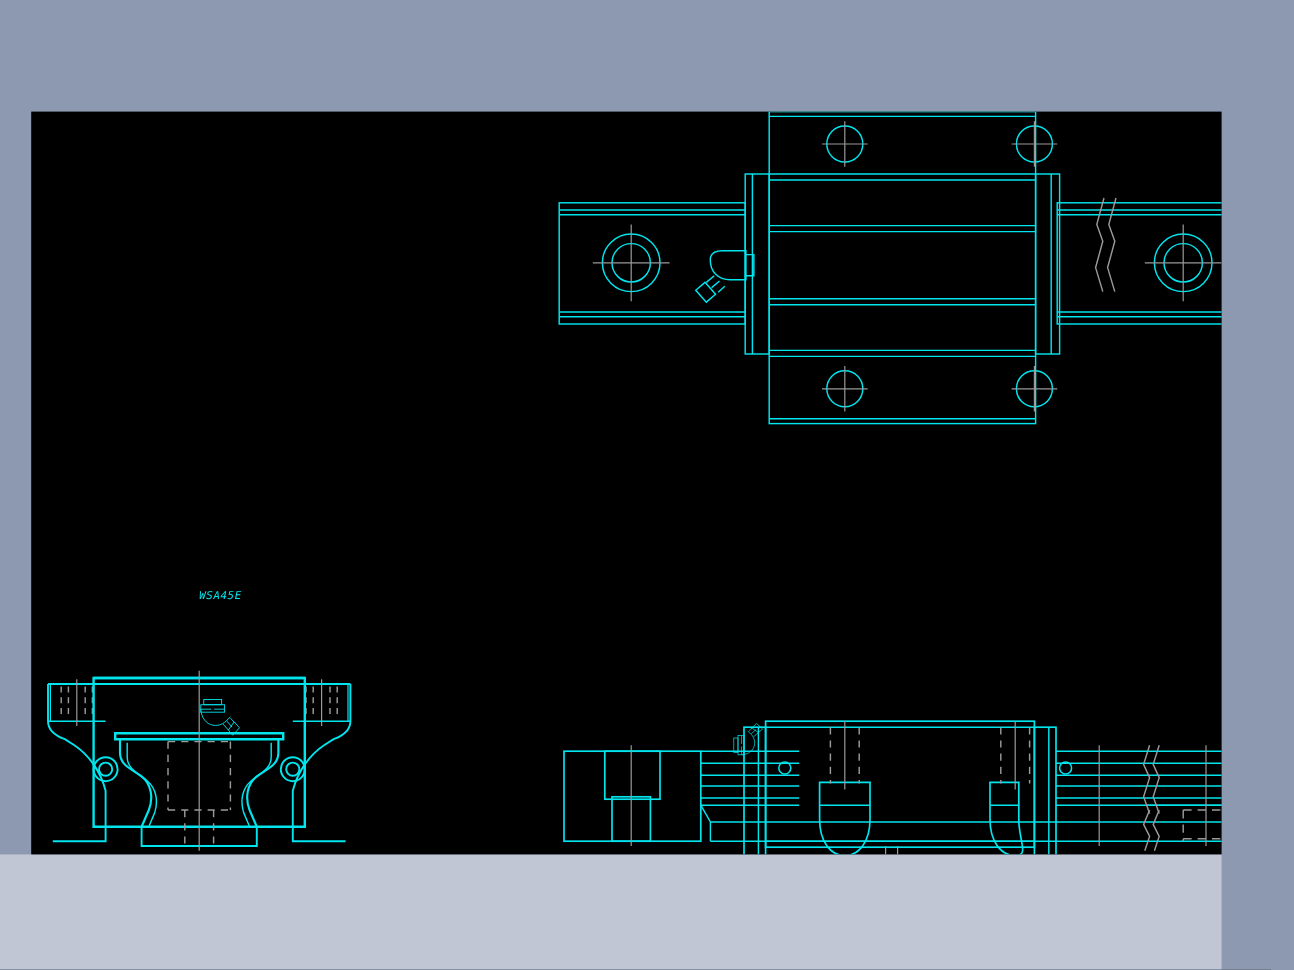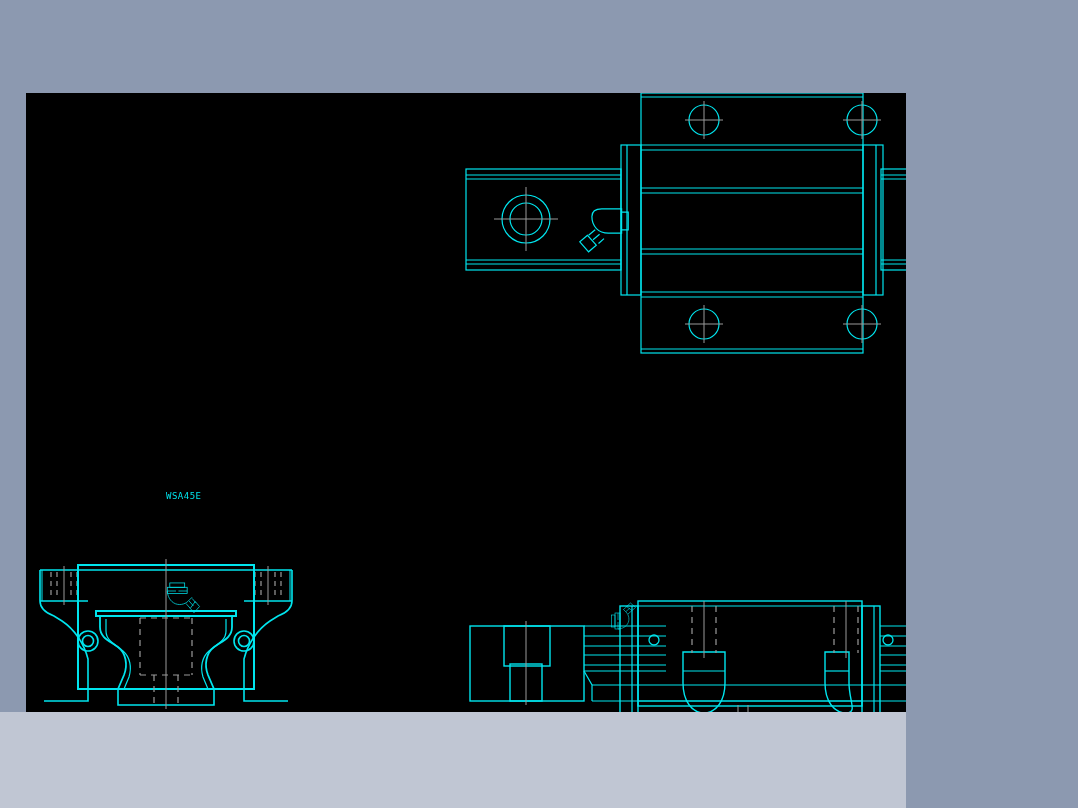--- a/index.html
+++ b/index.html
@@ -3,24 +3,25 @@
 <meta charset="utf-8">
 <style>
   html, body {
     margin: 0;
     padding: 0;
     background: #8c99b0;
     font-family: "Liberation Sans", sans-serif;
   }
   #app {
     position: relative;
-    width: 906px;
+    width: 1018px;
     height: 808px;
     overflow: hidden;
     background: #8c99b0;
+    font-style: italic;
   }
   #bg-lower {
     position: absolute;
     left: 0;
     top: 712px;
     width: 1078px;
     height: 96px;
     background: #c0c6d3;
   }
   #canvas {

